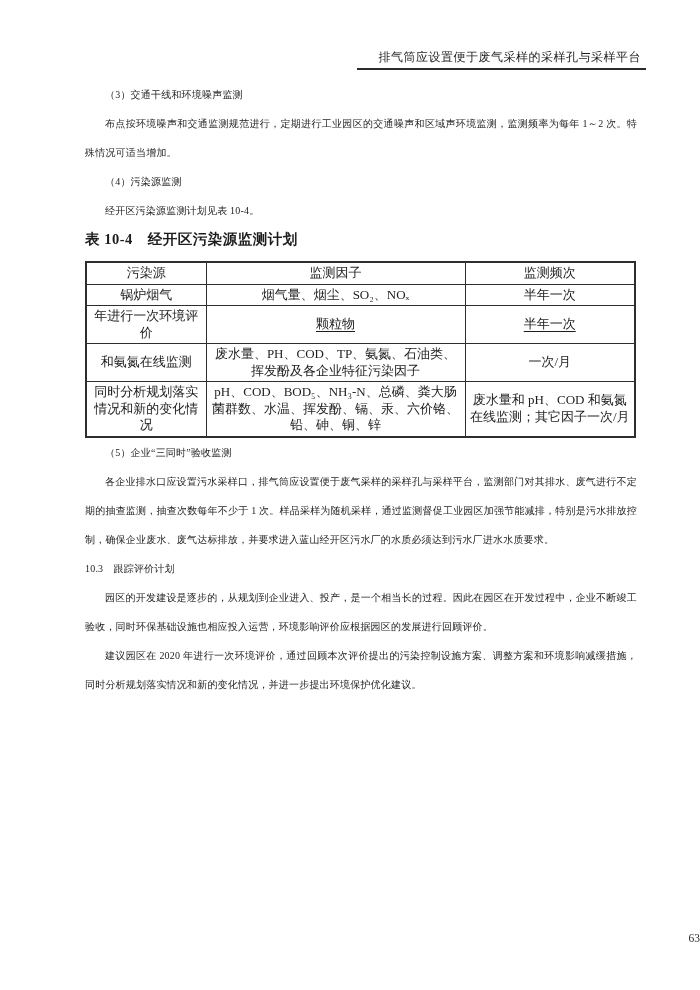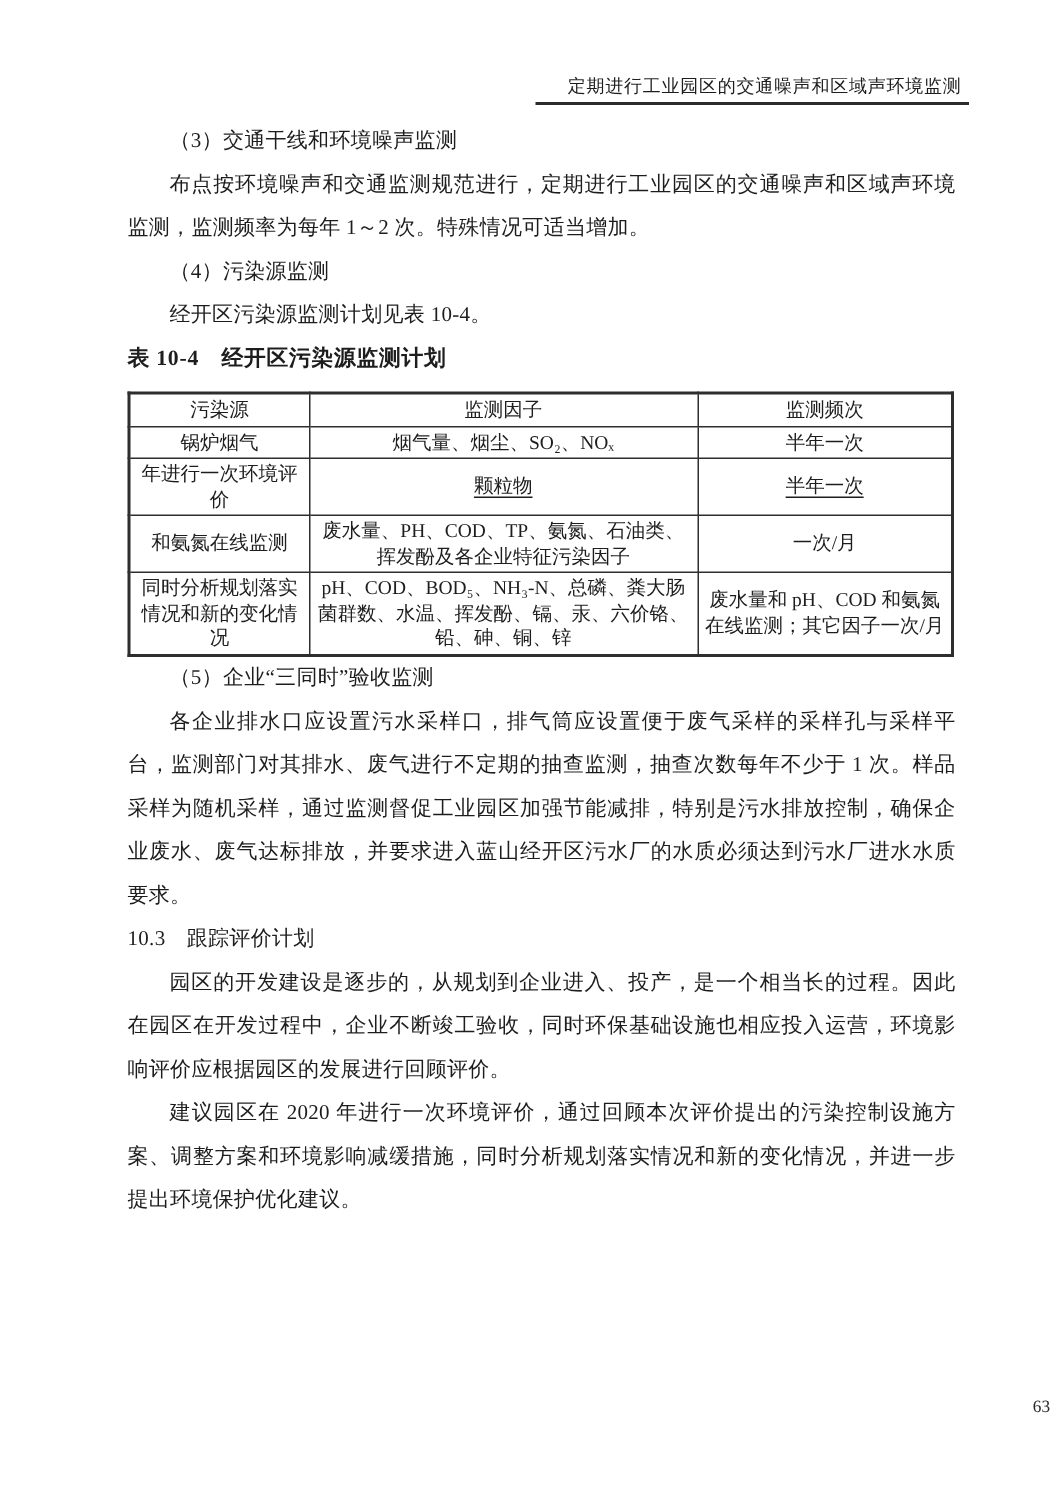--- a/index.html
+++ b/index.html
@@ -23,21 +23,21 @@
     border-bottom:2px solid #2b2b2b;
     padding:0 5px 3px 22px;
     letter-spacing:0.5px;
   }
   
   .content {
     position:absolute; top:80px; left:85px; width:552px;
   }
   .content p {
     margin:0;
-    font-size:14px;
+    font-size:10px;
     line-height:29px;
     text-align:justify;
     letter-spacing:0.2px;
   }
   .indent { text-indent:2em; }
   .table-title {
     font-weight:bold;
     font-size:14.5px;
     line-height:29px;
     letter-spacing:0.5px;
@@ -68,21 +68,21 @@
     font-size:11.5px;
     color:#2a2a2a;
   }
 </style>
 </head>
 <body>
 
 <div class="page">
 
   <div class="header">
-    <span class="header-text">定期进行工业园区的交通噪声和区域声环境监测</span>
+    <span class="header-text">排气筒应设置便于废气采样的采样孔与采样平台</span>
   </div>
 
   <div class="content">
 
     <p class="indent">（3）交通干线和环境噪声监测</p>
     <p class="indent">布点按环境噪声和交通监测规范进行，定期进行工业园区的交通噪声和区域声环境监测，监测频率为每年 1～2 次。特殊情况可适当增加。</p>
 
     <p class="indent">（4）污染源监测</p>
     <p class="indent">经开区污染源监测计划见表 10-4。</p>
 

